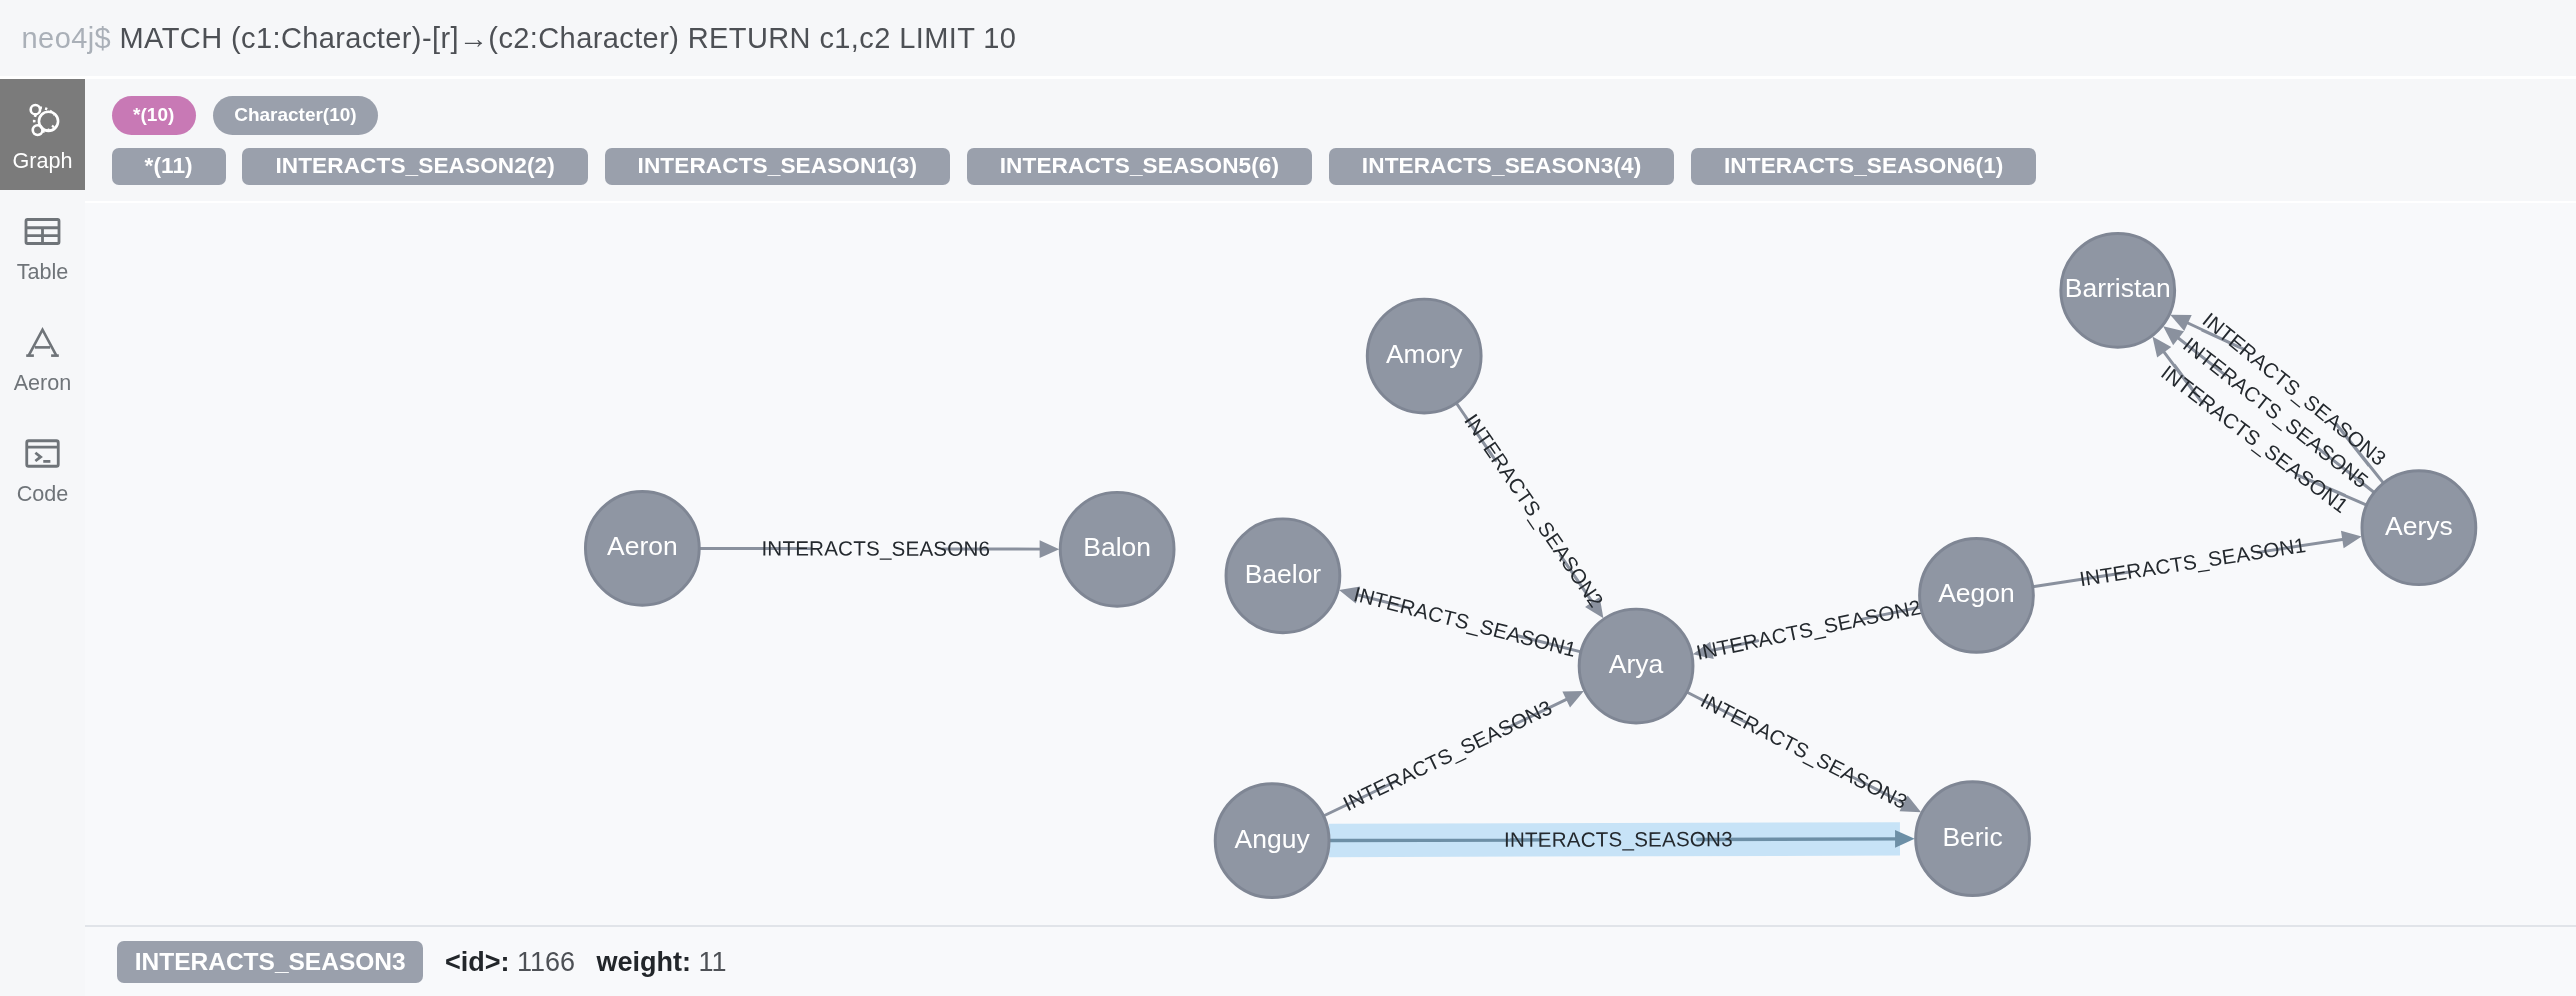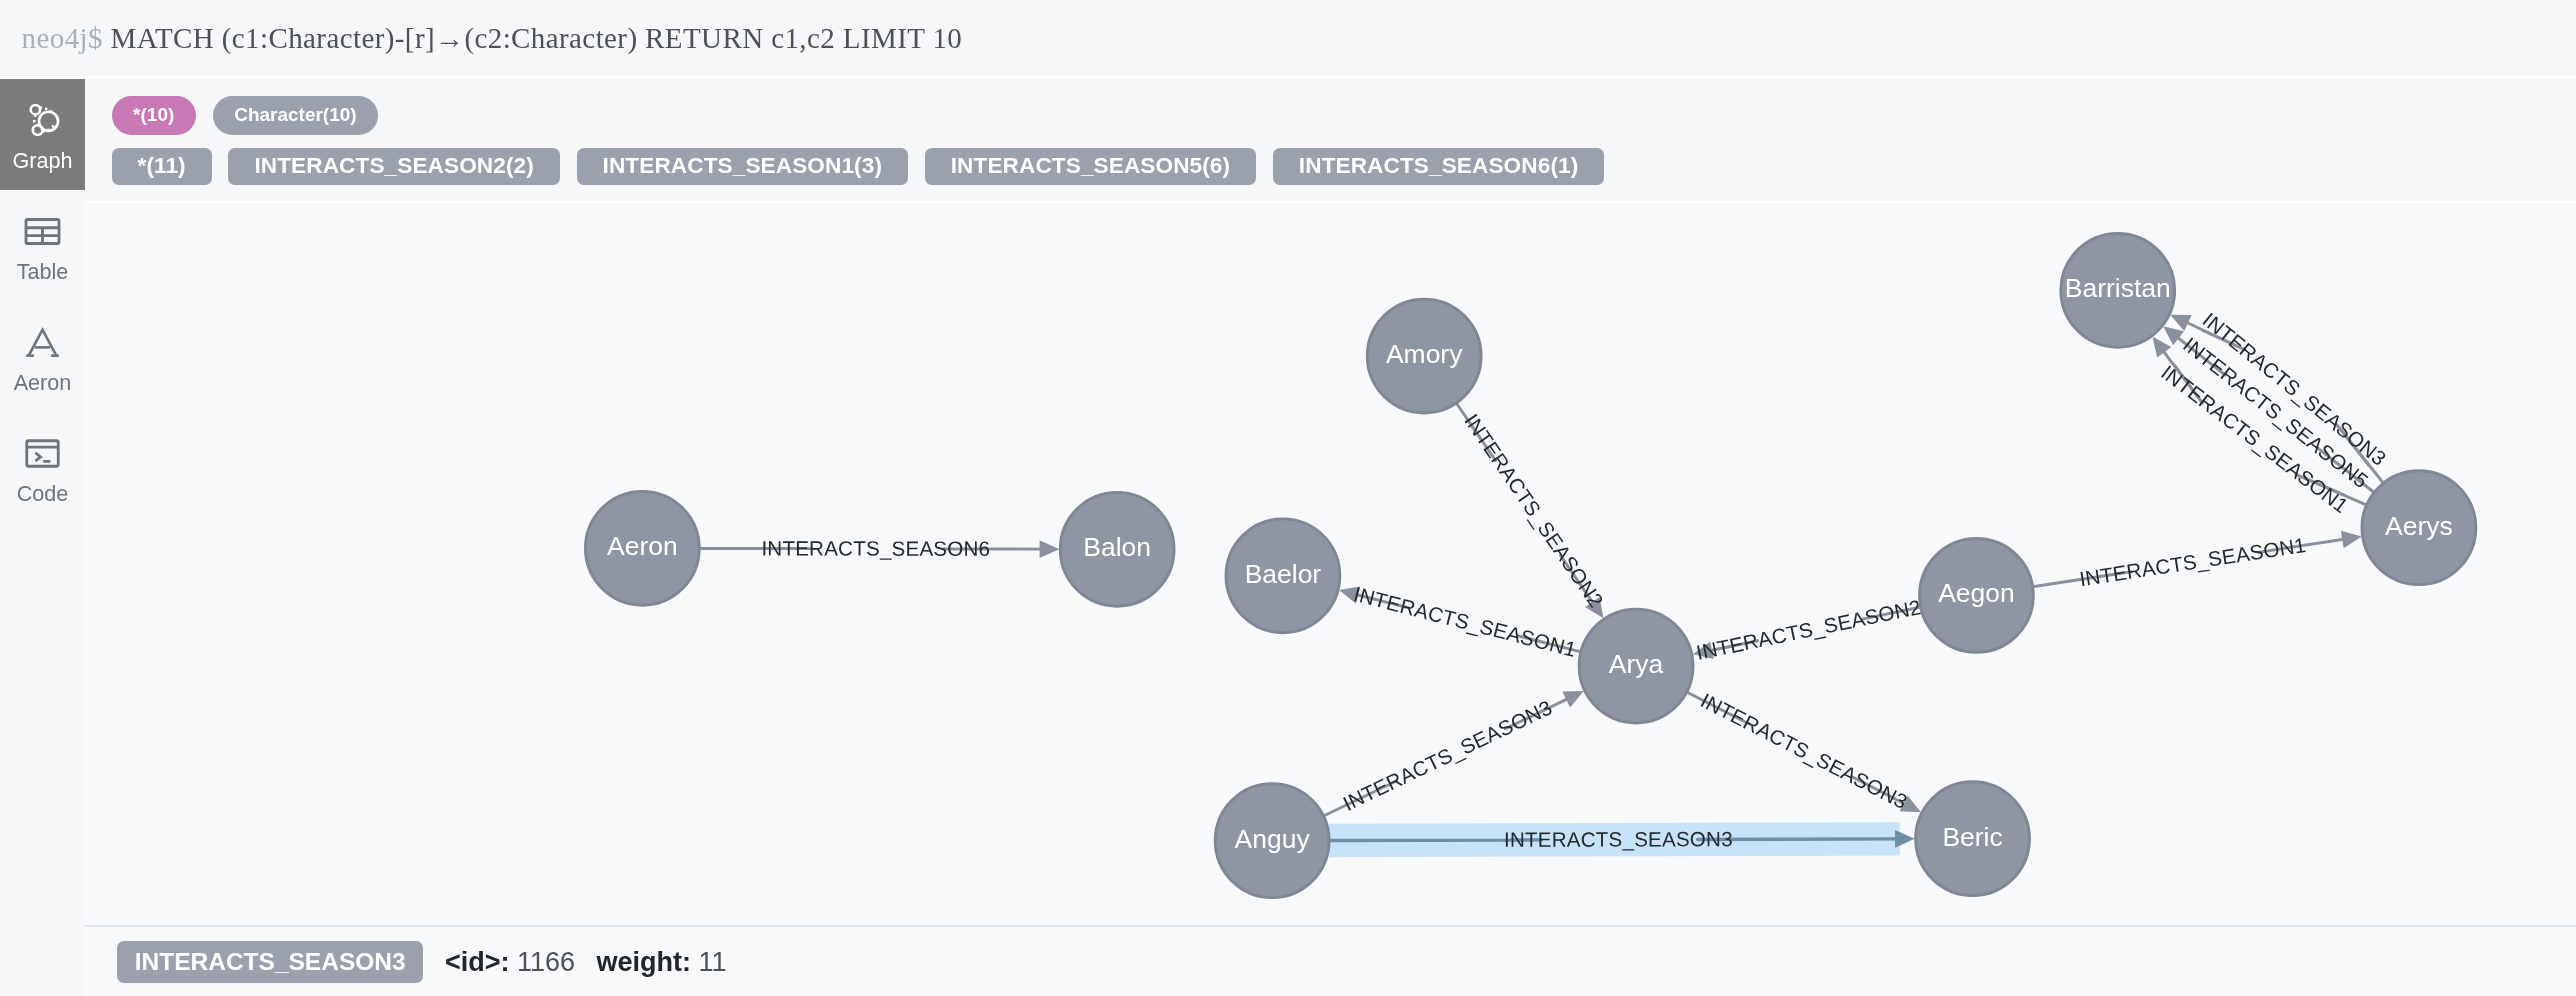--- a/index.html
+++ b/index.html
@@ -21,21 +21,21 @@
     left: 0; top: 0;
     width: 2576px;
     height: 76px;
     background: #f6f7f9;
     display: flex;
     align-items: center;
     box-sizing: border-box;
     padding-left: 21.6px;
   }
   #query-text {
-    font-family: Liberation Serif, serif;
+    font-family: Liberation Sans, sans-serif;
     font-size: 29px;
     letter-spacing: 0.4px;
     white-space: pre;
   }
   .prompt-prefix { color: #aab0b8; }
   .query-body { color: #4d5055; }
 
   
   #sidebar {
     position: absolute;
@@ -97,21 +97,21 @@
     height: 39px;
     font-size: 19px;
     padding: 0 21.6px;
     border-radius: 21.6px;
   }
   .chip-star-node { background: #c879b5; }
   .chip-node { background: #9aa0ac; }
   .chip-rel-row {
     height: 37px;
     font-size: 22.6px;
-    padding: 0 26px;
+    padding: 0 33px;
     border-radius: 6.9px;
     letter-spacing: 0.1px;
   }
   .chip-star-rel { background: #9aa0ac; border-radius: 6.9px; }
   .chip-rel { background: #9aa0ac; }
 
   
   #graph-canvas {
     position: absolute;
     left: 85px; top: 203px;
@@ -241,20 +241,21 @@
 <div id="legend">
   <div class="legend-row">
     <span class="chip chip-label-row chip-star-node">*(10)</span>
     <span class="chip chip-label-row chip-node">Character(10)</span>
   </div>
   <div class="legend-row">
     <span class="chip chip-rel-row chip-star-rel">*(11)</span>
     <span class="chip chip-rel-row chip-rel">INTERACTS_SEASON2(2)</span>
     <span class="chip chip-rel-row chip-rel">INTERACTS_SEASON1(3)</span>
     <span class="chip chip-rel-row chip-rel">INTERACTS_SEASON5(6)</span>
+    <span class="chip chip-rel-row chip-rel">INTERACTS_SEASON3(4)</span>
     <span class="chip chip-rel-row chip-rel">INTERACTS_SEASON6(1)</span>
   </div>
 </div>
 
 <div id="graph-canvas">
   <svg id="graph-svg" viewBox="0 0 2539 736">
     <g id="layer-halos">
         <path d="M 1267.9997724593418 649.8375356513744 Q 1567 649 1850.0002903104948 648.2072820999706" class="rel-halo"></path>
       </g>
     <g id="layer-rels">

